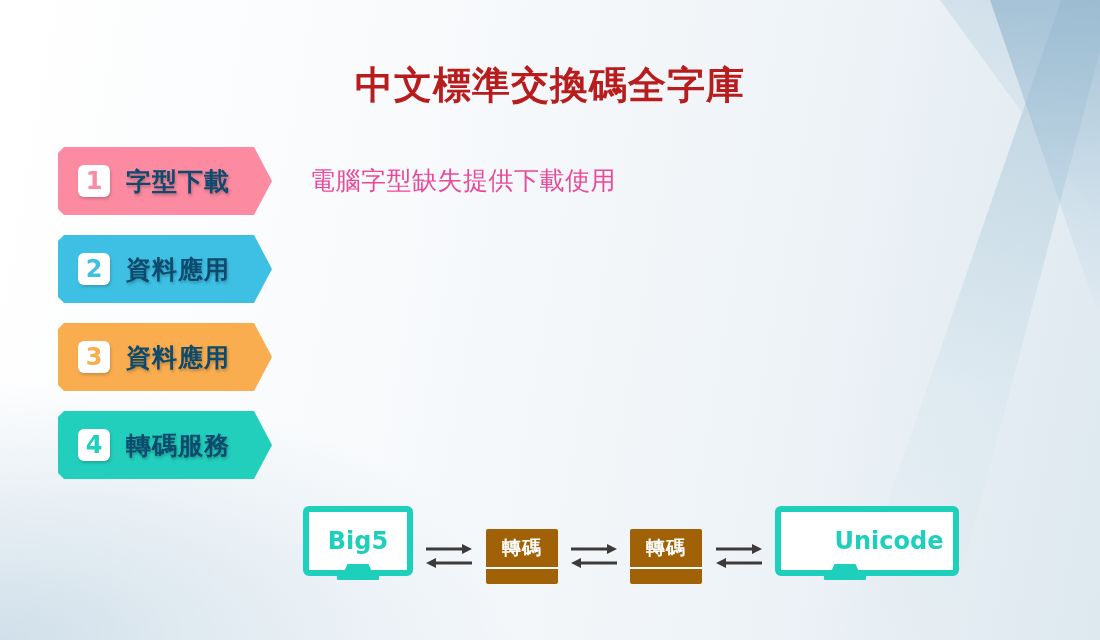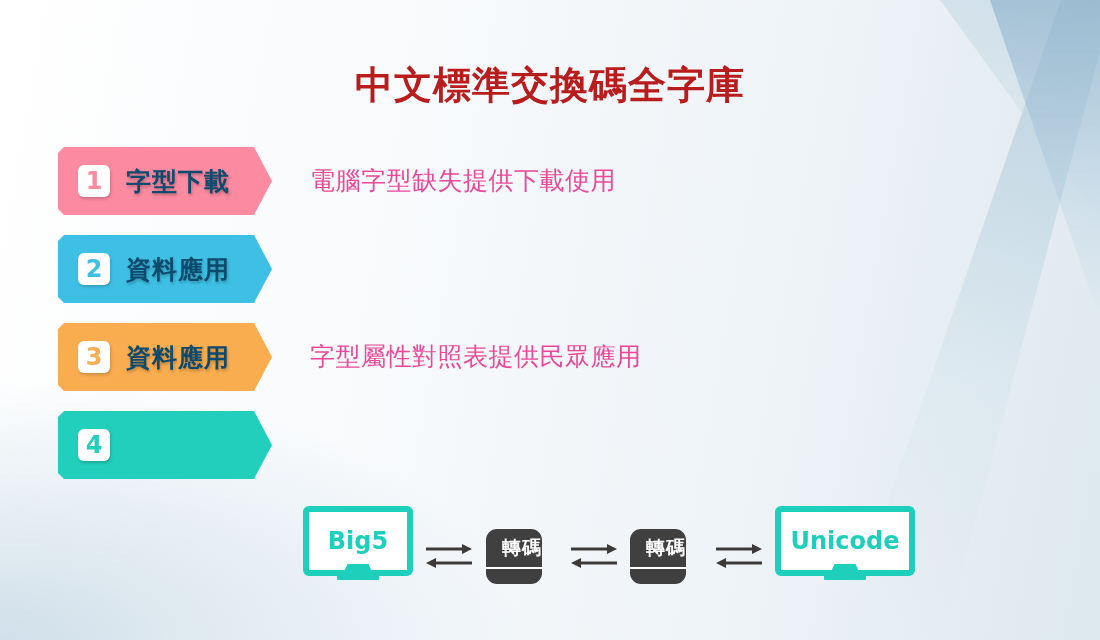--- a/index.html
+++ b/index.html
@@ -67,27 +67,27 @@
   }
   .monitor .neck {
     position: absolute; top: 70px; left: 40px; width: 30px; height: 10px;
     background: #1ecfbb; clip-path: polygon(15% 0, 85% 0, 100% 100%, 0 100%);
   }
   .monitor .base {
     position: absolute; top: 80px; left: 34px; width: 42px; height: 6px;
     background: #1ecfbb; border-radius: 1px;
   }
   .monitor.wide { width: 140px; }
-  .monitor.wide .screen { width: 128px; }
+  .monitor.wide .screen { width: 128px; padding-left: 44px; }
   .monitor.wide .neck { left: 55px; }
   .monitor.wide .base { left: 49px; }
 
   .converter {
-    position: absolute; width: 56px; height: 55px; background: #404040;
-    border-radius: 11px; overflow: hidden;
+    position: absolute; width: 72px; height: 55px; background: #a16207;
+    border-radius: 2px; overflow: hidden;
   }
   .converter .conv-label {
     position: absolute; top: 0; left: 0; width: 72px; height: 36px; line-height: 36px;
     text-align: center; color: #ffffff; font-size: 19px; font-weight: bold; letter-spacing: 1px;
   }
   .converter .conv-line {
     position: absolute; left: 0; top: 38px; width: 72px; height: 2px; background: #ffffff;
   }
   .arrows { position: absolute; width: 46px; height: 26px; }
   .arrows svg { display: block; }
@@ -115,26 +115,26 @@
     <span class="num" style="color:#3ec0e4;">2</span>
     <span class="badge-label">資料應用</span>
   </div>
 </div>
 
 <div class="row" style="top:323px;">
   <div class="badge" style="background:#f9ad4f;">
     <span class="num" style="color:#f9ad4f;">3</span>
     <span class="badge-label">資料應用</span>
   </div>
-  <div class="desc">字型屬性對照表提供民眾應用</div>
 </div>
 
 <div class="row" style="top:411px;">
   <div class="badge" style="background:#22cfbd;">
     <span class="num" style="color:#22cfbd;">4</span>
+    <span class="badge-label">轉碼服務</span>
   </div>
 </div>
 
 <div class="flow">
   <div class="monitor" style="left:303px; top:494px;">
     <div class="screen">Big5</div>
     <div class="neck"></div>
     <div class="base"></div>
   </div>
 

